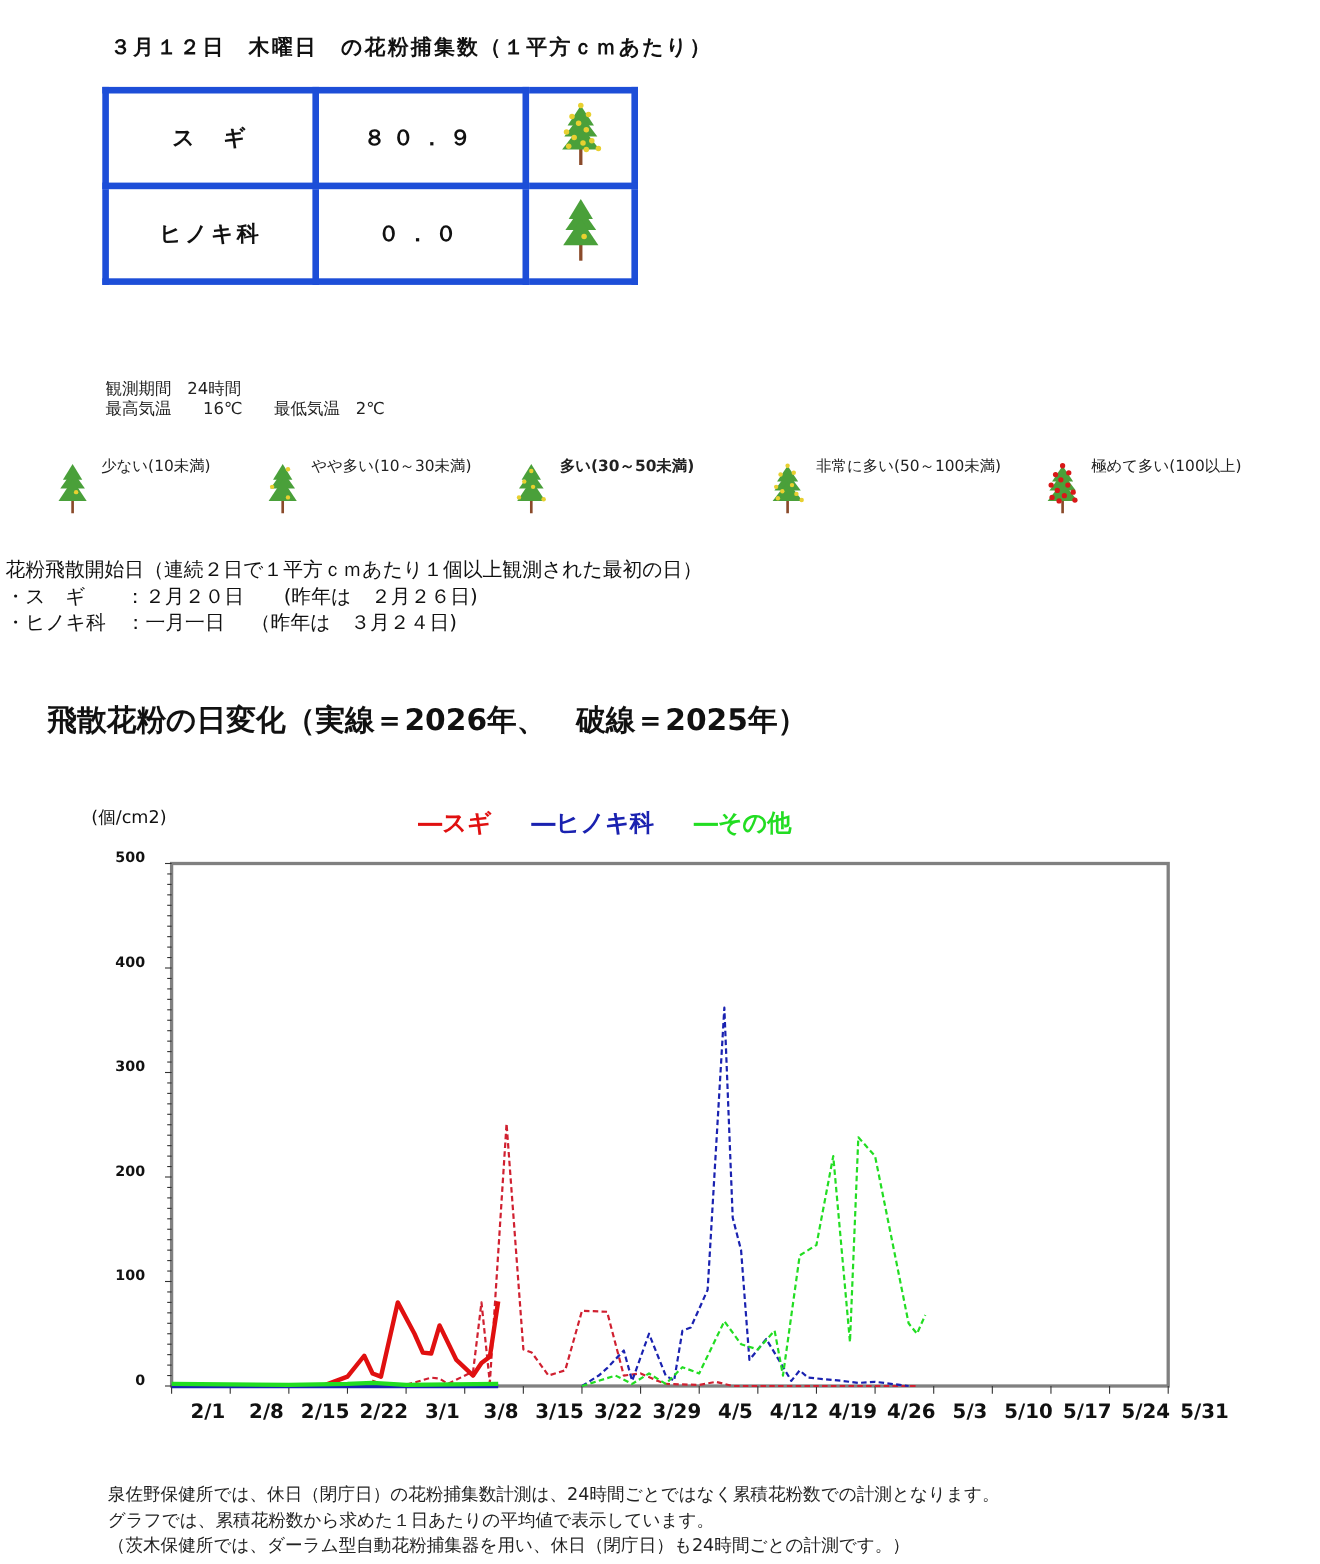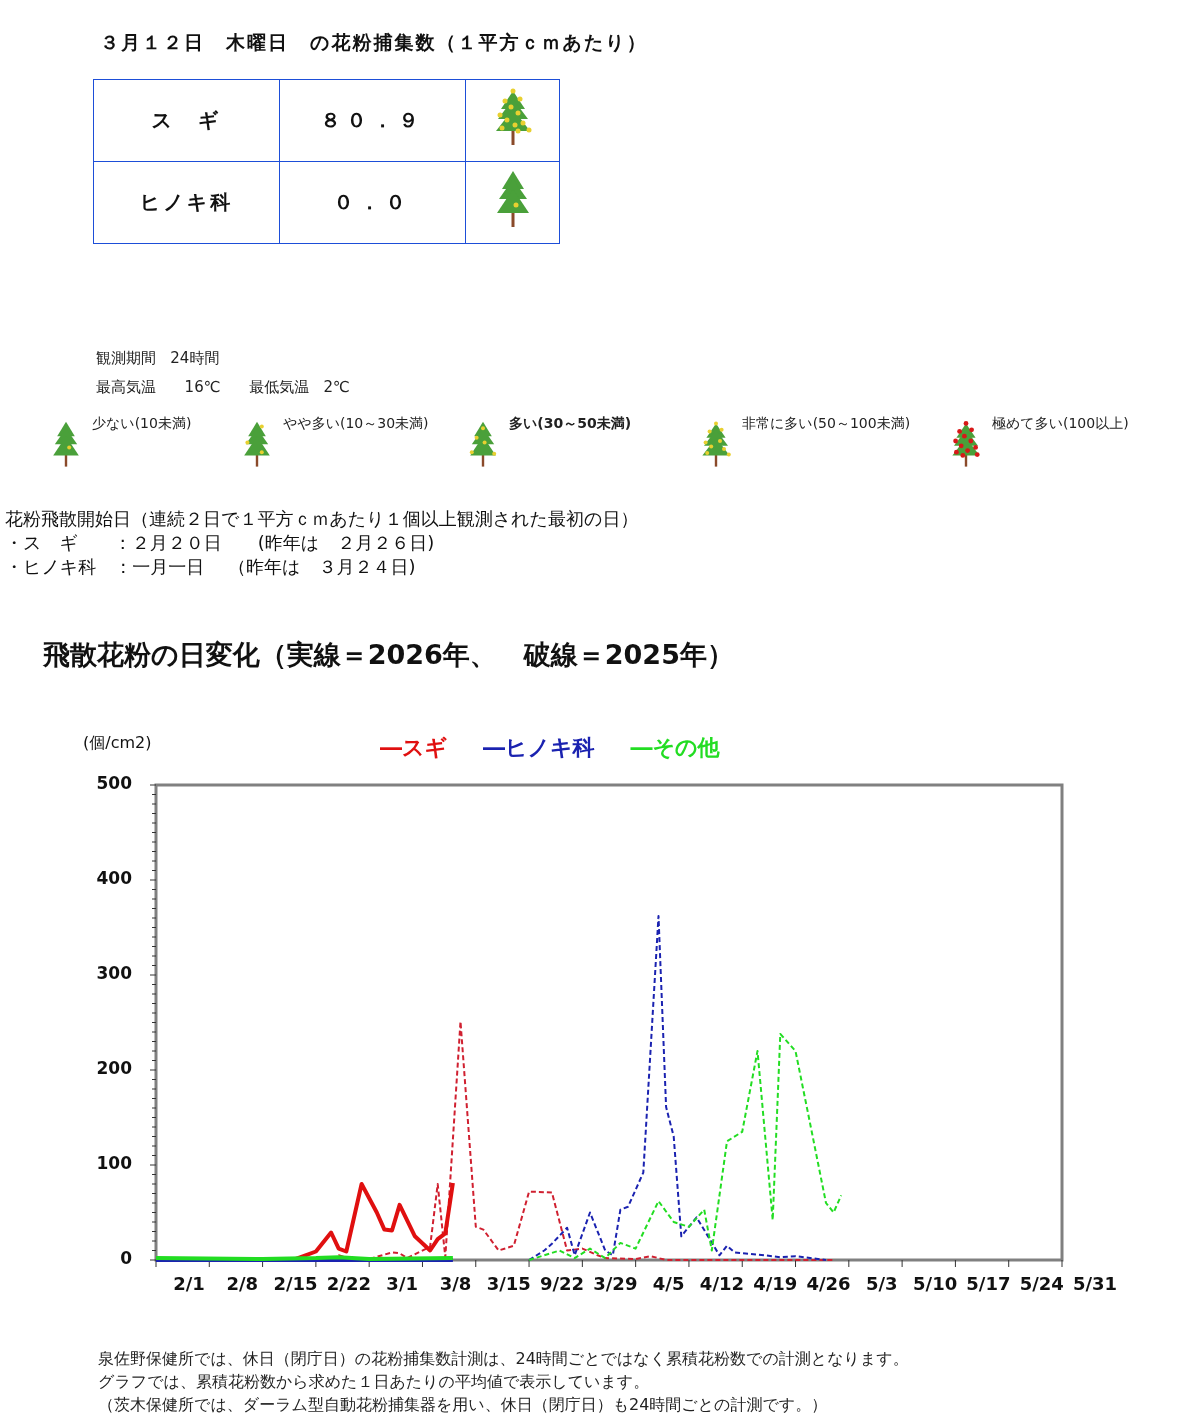--- a/index.html
+++ b/index.html
@@ -1,31 +1,31 @@
 <!DOCTYPE html>
 <html><head>
 <meta charset="utf-8">
 <style>
   html, body { margin:0; padding:0; background:#ffffff; }
   body { width:1200px; height:1422px; position:relative; font-family:"DejaVu Sans", sans-serif; color:#111; overflow:hidden; }
   .abs { position:absolute; }
   .title { left:100px; top:30px; font-size:19px; font-weight:bold; letter-spacing:2px; white-space:pre; }
   table.counts { position:absolute; left:93px; top:79px; border-collapse:collapse; }
-  table.counts td { border:1px solid #1d4ed8; height:79px; text-align:center; font-size:20px; font-weight:bold; }
+  table.counts td { border:6px solid #1d4ed8; height:79px; text-align:center; font-size:20px; font-weight:bold; }
   table.counts td.name { width:183px; letter-spacing:3px; }
   table.counts td.val { width:183px; letter-spacing:6px; font-weight:bold; }
   table.counts td.ico { width:91px; }
-  .obs { left:96px; top:344px; font-size:15px; line-height:29px; white-space:pre; color:#222; }
+  .obs { left:96px; top:344px; font-size:15px; line-height:18px; white-space:pre; color:#222; }
   .legend-item { position:absolute; top:415px; display:flex; font-size:14px; color:#222; white-space:pre; }
   .legend-item svg { margin-right:10px; }
   .start { left:5px; top:507px; font-size:18px; line-height:24px; white-space:pre; color:#111; }
   .subtitle { left:7px; top:637px; font-size:27px; font-weight:bold; white-space:pre;margin-left:36px; }
   .unit { left:83px; top:733px; font-size:16px; white-space:pre; }
   .chart-legend { left:380px; top:733px; font-size:22px; font-weight:bold; white-space:pre; display:flex; gap:36px; }
-  .ylab { position:absolute; font-size:17px; font-weight:bold; text-align:right; width:50px; }
+  .ylab { position:absolute; font-size:13px; font-weight:bold; text-align:right; width:50px; }
   .xlab { position:absolute; top:1273px; font-size:18px; font-weight:bold; transform:translateX(-50%); white-space:pre;margin-left:33px; }
   .note { left:98px; top:1347px; font-size:16px; line-height:23px; white-space:pre; color:#222; }
 </style>
 </head>
 <body>
 
 <div class="abs title">３月１２日　木曜日　の花粉捕集数（１平方ｃｍあたり）</div>
 
 <table class="counts">
   <tbody>
@@ -178,21 +178,21 @@
     <div class="ylab" style="left: 82px; top: 773px;">500</div>
   </div>
 <div id="xlabels">
     <div class="xlab" style="left: 156px;">2/1</div>
     <div class="xlab" style="left: 209.294px;">2/8</div>
     <div class="xlab" style="left: 262.588px;">2/15</div>
     <div class="xlab" style="left: 315.882px;">2/22</div>
     <div class="xlab" style="left: 369.176px;">3/1</div>
     <div class="xlab" style="left: 422.471px;">3/8</div>
     <div class="xlab" style="left: 475.765px;">3/15</div>
-    <div class="xlab" style="left: 529.059px;">9/22</div>
+    <div class="xlab" style="left: 529.059px;">3/22</div>
     <div class="xlab" style="left: 582.353px;">3/29</div>
     <div class="xlab" style="left: 635.647px;">4/5</div>
     <div class="xlab" style="left: 688.941px;">4/12</div>
     <div class="xlab" style="left: 742.235px;">4/19</div>
     <div class="xlab" style="left: 795.529px;">4/26</div>
     <div class="xlab" style="left: 848.824px;">5/3</div>
     <div class="xlab" style="left: 902.118px;">5/10</div>
     <div class="xlab" style="left: 955.412px;">5/17</div>
     <div class="xlab" style="left: 1008.71px;">5/24</div>
     <div class="xlab" style="left: 1062px;">5/31</div>

